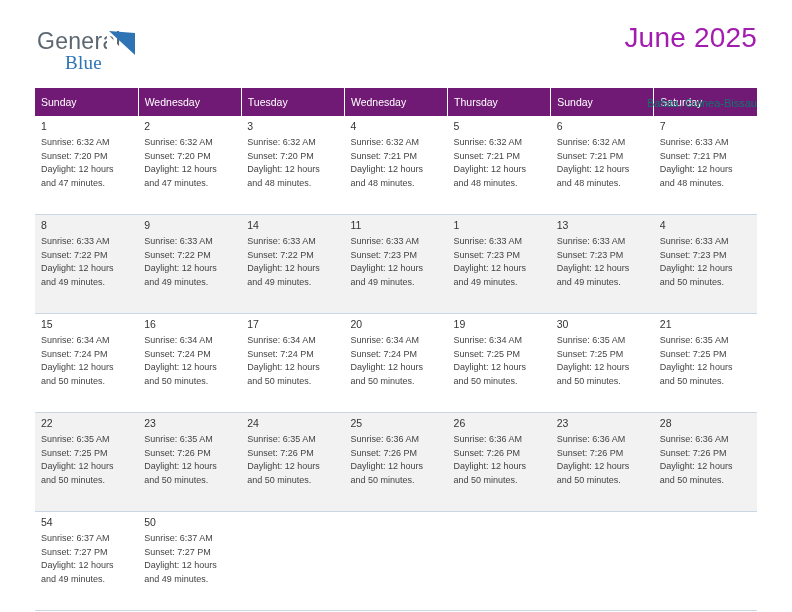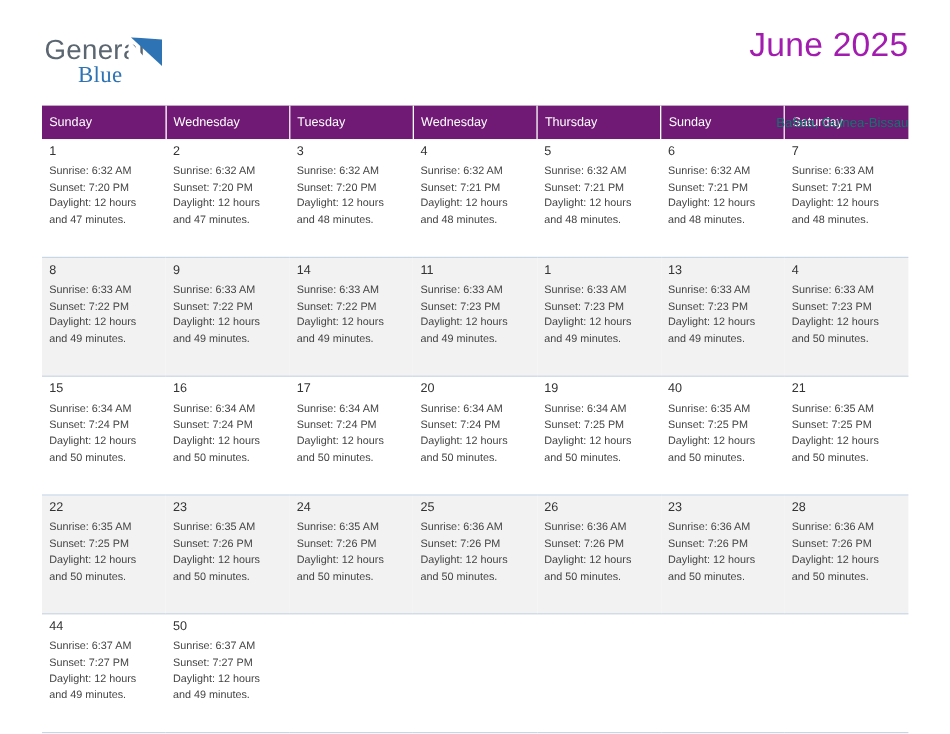--- a/index.html
+++ b/index.html
@@ -279,21 +279,21 @@
             <span class="line">and 50 minutes.</span>
           </td>
         <td>
             <span class="daynum">19</span>
             <span class="line">Sunrise: 6:34 AM</span>
             <span class="line">Sunset: 7:25 PM</span>
             <span class="line">Daylight: 12 hours</span>
             <span class="line">and 50 minutes.</span>
           </td>
         <td>
-            <span class="daynum">40</span>
+            <span class="daynum">30</span>
             <span class="line">Sunrise: 6:35 AM</span>
             <span class="line">Sunset: 7:25 PM</span>
             <span class="line">Daylight: 12 hours</span>
             <span class="line">and 50 minutes.</span>
           </td>
         <td>
             <span class="daynum">21</span>
             <span class="line">Sunrise: 6:35 AM</span>
             <span class="line">Sunset: 7:25 PM</span>
             <span class="line">Daylight: 12 hours</span>
@@ -348,21 +348,21 @@
             <span class="daynum">28</span>
             <span class="line">Sunrise: 6:36 AM</span>
             <span class="line">Sunset: 7:26 PM</span>
             <span class="line">Daylight: 12 hours</span>
             <span class="line">and 50 minutes.</span>
           </td>
       </tr>
 
       <tr class="plain">
         <td>
-            <span class="daynum">44</span>
+            <span class="daynum">54</span>
             <span class="line">Sunrise: 6:37 AM</span>
             <span class="line">Sunset: 7:27 PM</span>
             <span class="line">Daylight: 12 hours</span>
             <span class="line">and 49 minutes.</span>
           </td>
         <td>
             <span class="daynum">50</span>
             <span class="line">Sunrise: 6:37 AM</span>
             <span class="line">Sunset: 7:27 PM</span>
             <span class="line">Daylight: 12 hours</span>

